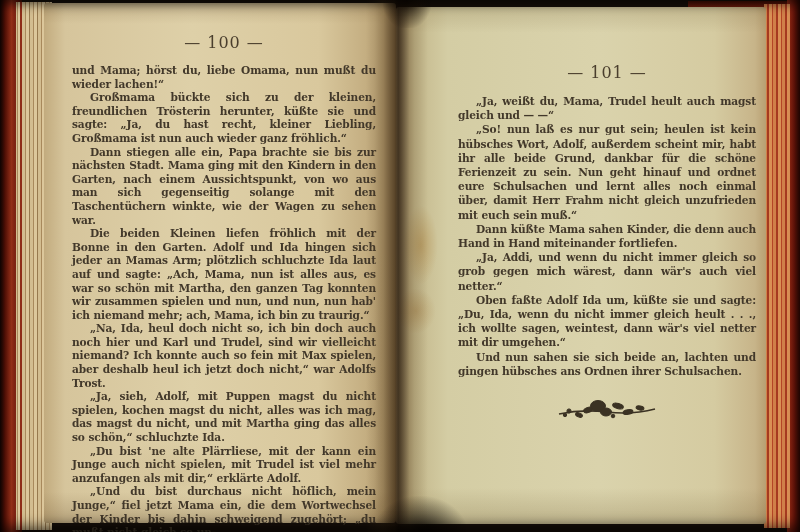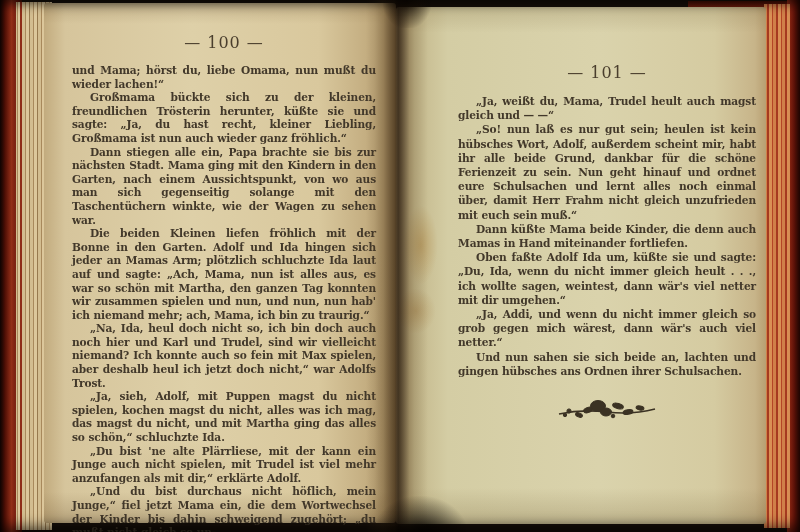--- a/index.html
+++ b/index.html
@@ -123,23 +123,23 @@
       </div>
     </div>
   </div>
 
   <div class="page page-right">
     <div class="textcol textcol-right">
       <div class="pageno">— 101 —</div>
       <div class="bodytext">
         <p class="indent">„Ja, weißt du, Mama, Trudel heult auch magst gleich und — —“</p>
         <p class="indent">„So! nun laß es nur gut sein; heulen ist kein hübsches Wort, Adolf, außerdem scheint mir, habt ihr alle beide Grund, dankbar für die schöne Ferienzeit zu sein. Nun geht hinauf und ordnet eure Schulsachen und lernt alles noch einmal über, damit Herr Frahm nicht gleich unzufrieden mit euch sein muß.“</p>
-        <p class="indent">Dann küßte Mama beide Kinder, die denn auch Mamas in Hand miteinander fortliefen.</p>
+        <p class="indent">Dann küßte Mama sahen Kinder, die denn auch Hand in Hand miteinander fortliefen.</p>
+        <p class="indent">„Ja, Addi, und wenn du nicht immer gleich so grob gegen mich wärest, dann wär's auch viel netter.“</p>
         <p class="indent">Oben faßte Adolf Ida um, küßte sie und sagte: „Du, Ida, wenn du nicht immer gleich heult . . ., ich wollte sagen, weintest, dann wär's viel netter mit dir umgehen.“</p>
-        <p class="indent">„Ja, Addi, und wenn du nicht immer gleich so grob gegen mich wärest, dann wär's auch viel netter.“</p>
         <p class="indent">Und nun sahen sie sich beide an, lachten und gingen hübsches ans Ordnen ihrer Schulsachen.</p>
       </div>
       <div class="ornament-wrap">
         <svg viewBox="0 0 100 30" width="100" height="30" xmlns="http://www.w3.org/2000/svg" aria-hidden="true">
           <g fill="#2e2518" stroke="#2e2518">
             <path d="M2,18 Q25,13 50,16 T98,13" fill="none" stroke-width="1.6"></path>
             <ellipse cx="41" cy="10" rx="7.5" ry="5.5"></ellipse>
             <ellipse cx="49" cy="16" rx="5.5" ry="4"></ellipse>
             <ellipse cx="31" cy="14" rx="4.5" ry="2.6" transform="rotate(-22 31 14)"></ellipse>
             <ellipse cx="61" cy="10" rx="5.5" ry="2.6" transform="rotate(16 61 10)"></ellipse>

